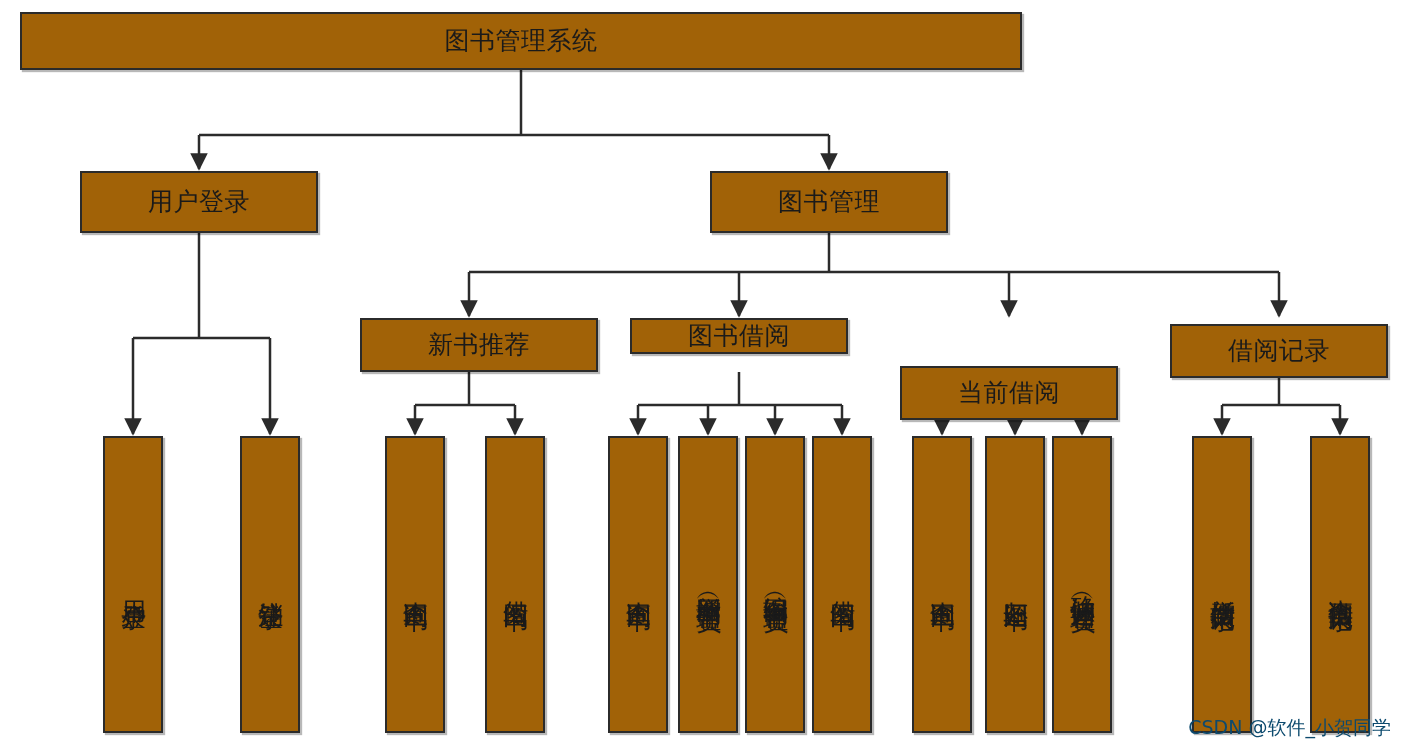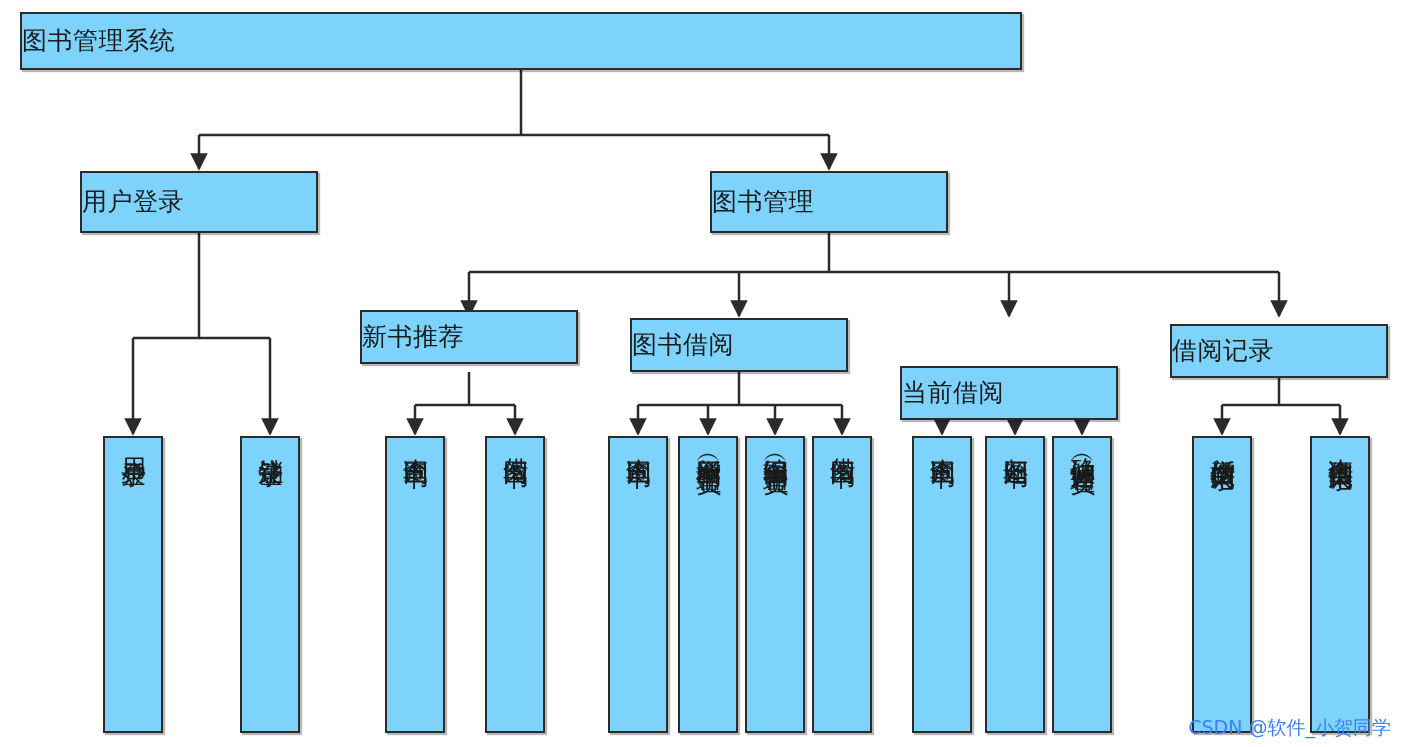--- a/index.html
+++ b/index.html
@@ -22,26 +22,26 @@
     position: absolute;
     left: 0;
     top: 0;
     width: 1405px;
     height: 747px;
     pointer-events: none;
   }
   .node {
     position: absolute;
     box-sizing: border-box;
-    background: #7dd3fc;
+    background: #a16207;
     border: 2px solid #2b2b2b;
     box-shadow: 2px 2px 1px rgba(0,0,0,0.28);
     display: flex;
     align-items: center;
-    justify-content: flex-start;
+    justify-content: center;
     color: #1a1a1a;
   }
   .node.horizontal {
     writing-mode: horizontal-tb;
   }
   .node.vertical {
     writing-mode: vertical-rl;
     text-orientation: upright;
   }
   .node-label {
@@ -56,21 +56,21 @@
   }
   .node.vertical .node-label {
     font-size: 25px;
     letter-spacing: 2px;
   }
   .watermark {
     position: absolute;
     right: 14px;
     bottom: 6px;
     font-size: 19px;
-    color: #3b82f6;
+    color: #0c4a6e;
     white-space: nowrap;
     user-select: none;
   }
 </style>
 </head>
 <body>
 
 <div id="canvas">
 
   <svg class="wires" viewBox="0 0 1405 747" xmlns="http://www.w3.org/2000/svg">
@@ -119,24 +119,24 @@
   <div id="nodes-layer">
       <div class="node horizontal" style="left: 20px; top: 12px; width: 1002px; height: 58px;">
         <span class="node-label">图书管理系统</span>
       </div>
       <div class="node horizontal" style="left: 80px; top: 171px; width: 238px; height: 62px;">
         <span class="node-label">用户登录</span>
       </div>
       <div class="node horizontal" style="left: 710px; top: 171px; width: 238px; height: 62px;">
         <span class="node-label">图书管理</span>
       </div>
-      <div class="node horizontal" style="left: 360px; top: 310px; width: 218px; height: 54px;">
+      <div class="node horizontal" style="left: 360px; top: 318px; width: 238px; height: 54px;">
         <span class="node-label">新书推荐</span>
       </div>
-      <div class="node horizontal" style="left: 630px; top: 318px; width: 218px; height: 54px;">
+      <div class="node horizontal" style="left: 630px; top: 318px; width: 218px; height: 36px;">
         <span class="node-label">图书借阅</span>
       </div>
       <div class="node horizontal" style="left: 900px; top: 318px; width: 218px; height: 54px; margin-top: 48px;">
         <span class="node-label">当前借阅</span>
       </div>
       <div class="node horizontal" style="left: 1170px; top: 318px; width: 218px; height: 54px; margin-top: 6px;">
         <span class="node-label">借阅记录</span>
       </div>
       <div class="node vertical" style="left: 103px; top: 436px; width: 60px; height: 297px;">
         <span class="node-label">用户登录</span>

